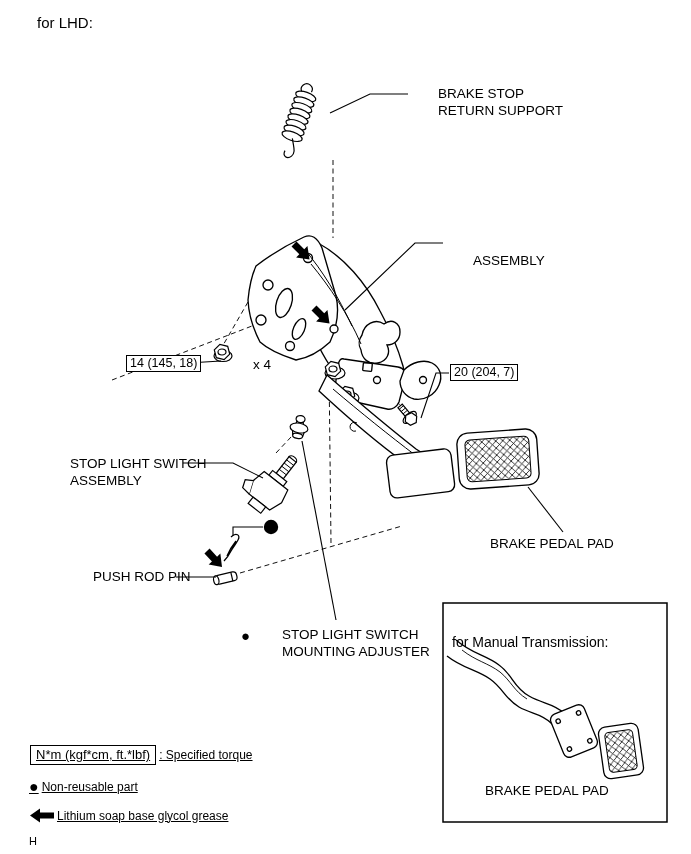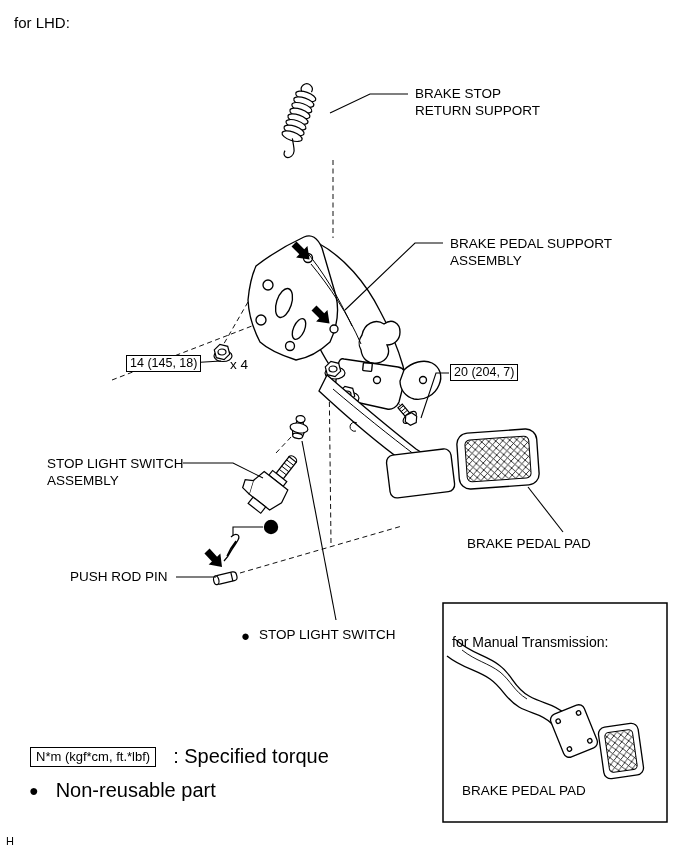--- a/index.html
+++ b/index.html
@@ -1,24 +1,24 @@
 <!DOCTYPE html>
 <html><head>
 <meta charset="utf-8">
 <style>
   html,body{margin:0;padding:0;background:#fff;}
   body{width:691px;height:854px;position:relative;font-family:"Liberation Sans",sans-serif;color:#000;}
   .stage{position:absolute;left:0;top:0;width:691px;height:854px;background:#fff;overflow:hidden;}
   svg.art{position:absolute;left:0;top:0;}
-  .lbl{position:absolute;font-size:13.5px;line-height:1.2;white-space:nowrap;color:#000;}
+  .lbl{position:absolute;font-size:13.5px;line-height:1.2;white-space:nowrap;color:#000;margin-left:23px;}
   .lbl.big{font-size:15px;}
   .lbl.small{font-size:11px;}
   .torque-box{position:absolute;border:1.3px solid #000;font-size:12.5px;line-height:15px;padding:0 3px;white-space:nowrap;background:#fff;}
-  .legend-row{position:absolute;display:flex;align-items:center;gap:17px;white-space:nowrap;}
-  .legend-row .txt{font-size:20px;}
+  .legend-row{position:absolute;display:flex;align-items:center;gap:3px;white-space:nowrap;text-decoration:underline;}
+  .legend-row .txt{font-size:12px;}
   .legend-row .tqbox{border:1.3px solid #000;font-size:13px;line-height:16px;padding:1px 5px;background:#fff;}
   .dot-glyph{font-size:16px;line-height:16px;}
   .inset-title{position:absolute;font-size:14px;}
   .adj-dot{position:absolute;font-size:15px;line-height:15px;}
 </style>
 </head>
 <body>
 
 <div class="stage">
 
@@ -192,43 +192,49 @@
         <rect x="607" y="731" width="28" height="40" rx="4" fill="url(#tread)" stroke-width="1" transform="rotate(-8 621 751)"></rect>
       </g>
     </g>
   </svg>
 
   <div class="lbl big" style="left:14px;top:14px">for LHD:</div>
 
   <div class="lbl" style="left:415px;top:86px">BRAKE STOP</div>
   <div class="lbl" style="left:415px;top:103px">RETURN SUPPORT</div>
 
-  <div class="lbl" style="left:450px;top:236px">BRAKE PEDAL SUPPORT</div>
   <div class="lbl" style="left:450px;top:253px">ASSEMBLY</div>
 
   <div class="lbl" style="left:47px;top:456px">STOP LIGHT SWITCH</div>
   <div class="lbl" style="left:47px;top:473px">ASSEMBLY</div>
 
   <div class="lbl" style="left:70px;top:569px">PUSH ROD PIN</div>
 
   <span class="adj-dot" style="left:241px;top:628px">●</span>
   <div class="lbl" style="left:259px;top:627px">STOP LIGHT SWITCH</div>
+  <div class="lbl" style="left:259px;top:644px">MOUNTING ADJUSTER</div>
 
   <div class="lbl" style="left:467px;top:536px">BRAKE PEDAL PAD</div>
 
   <div class="torque-box" style="left:126px;top:355px">14 (145, 18)</div>
   <div class="lbl" style="left:230px;top:357px">x 4</div>
   <div class="torque-box" style="left:450px;top:364px">20 (204, 7)</div>
 
   <div class="inset-title" style="left:452px;top:634px">for Manual Transmission:</div>
   <div class="lbl" style="left:462px;top:783px">BRAKE PEDAL PAD</div>
 
   <div class="legend-row" style="left:30px;top:745px">
     <span class="tqbox">N*m (kgf*cm, ft.*lbf)</span>
     <span class="txt">: Specified torque</span>
   </div>
   <div class="legend-row" style="left:29px;top:779px">
     <span class="dot-glyph">●</span>
     <span class="txt">Non-reusable part</span>
   </div>
+  <div class="legend-row" style="left:30px;top:808px">
+    <svg width="24" height="15" viewBox="0 0 24 15">
+      <path d="M24,4.5 L10,4.5 L10,0.5 L0,7.5 L10,14.5 L10,10.5 L24,10.5 Z" fill="#000"></path>
+    </svg>
+    <span class="txt">Lithium soap base glycol grease</span>
+  </div>
 
   <div class="lbl small" style="left:6px;top:835px">H</div>
 </div>
 
 </body></html>

